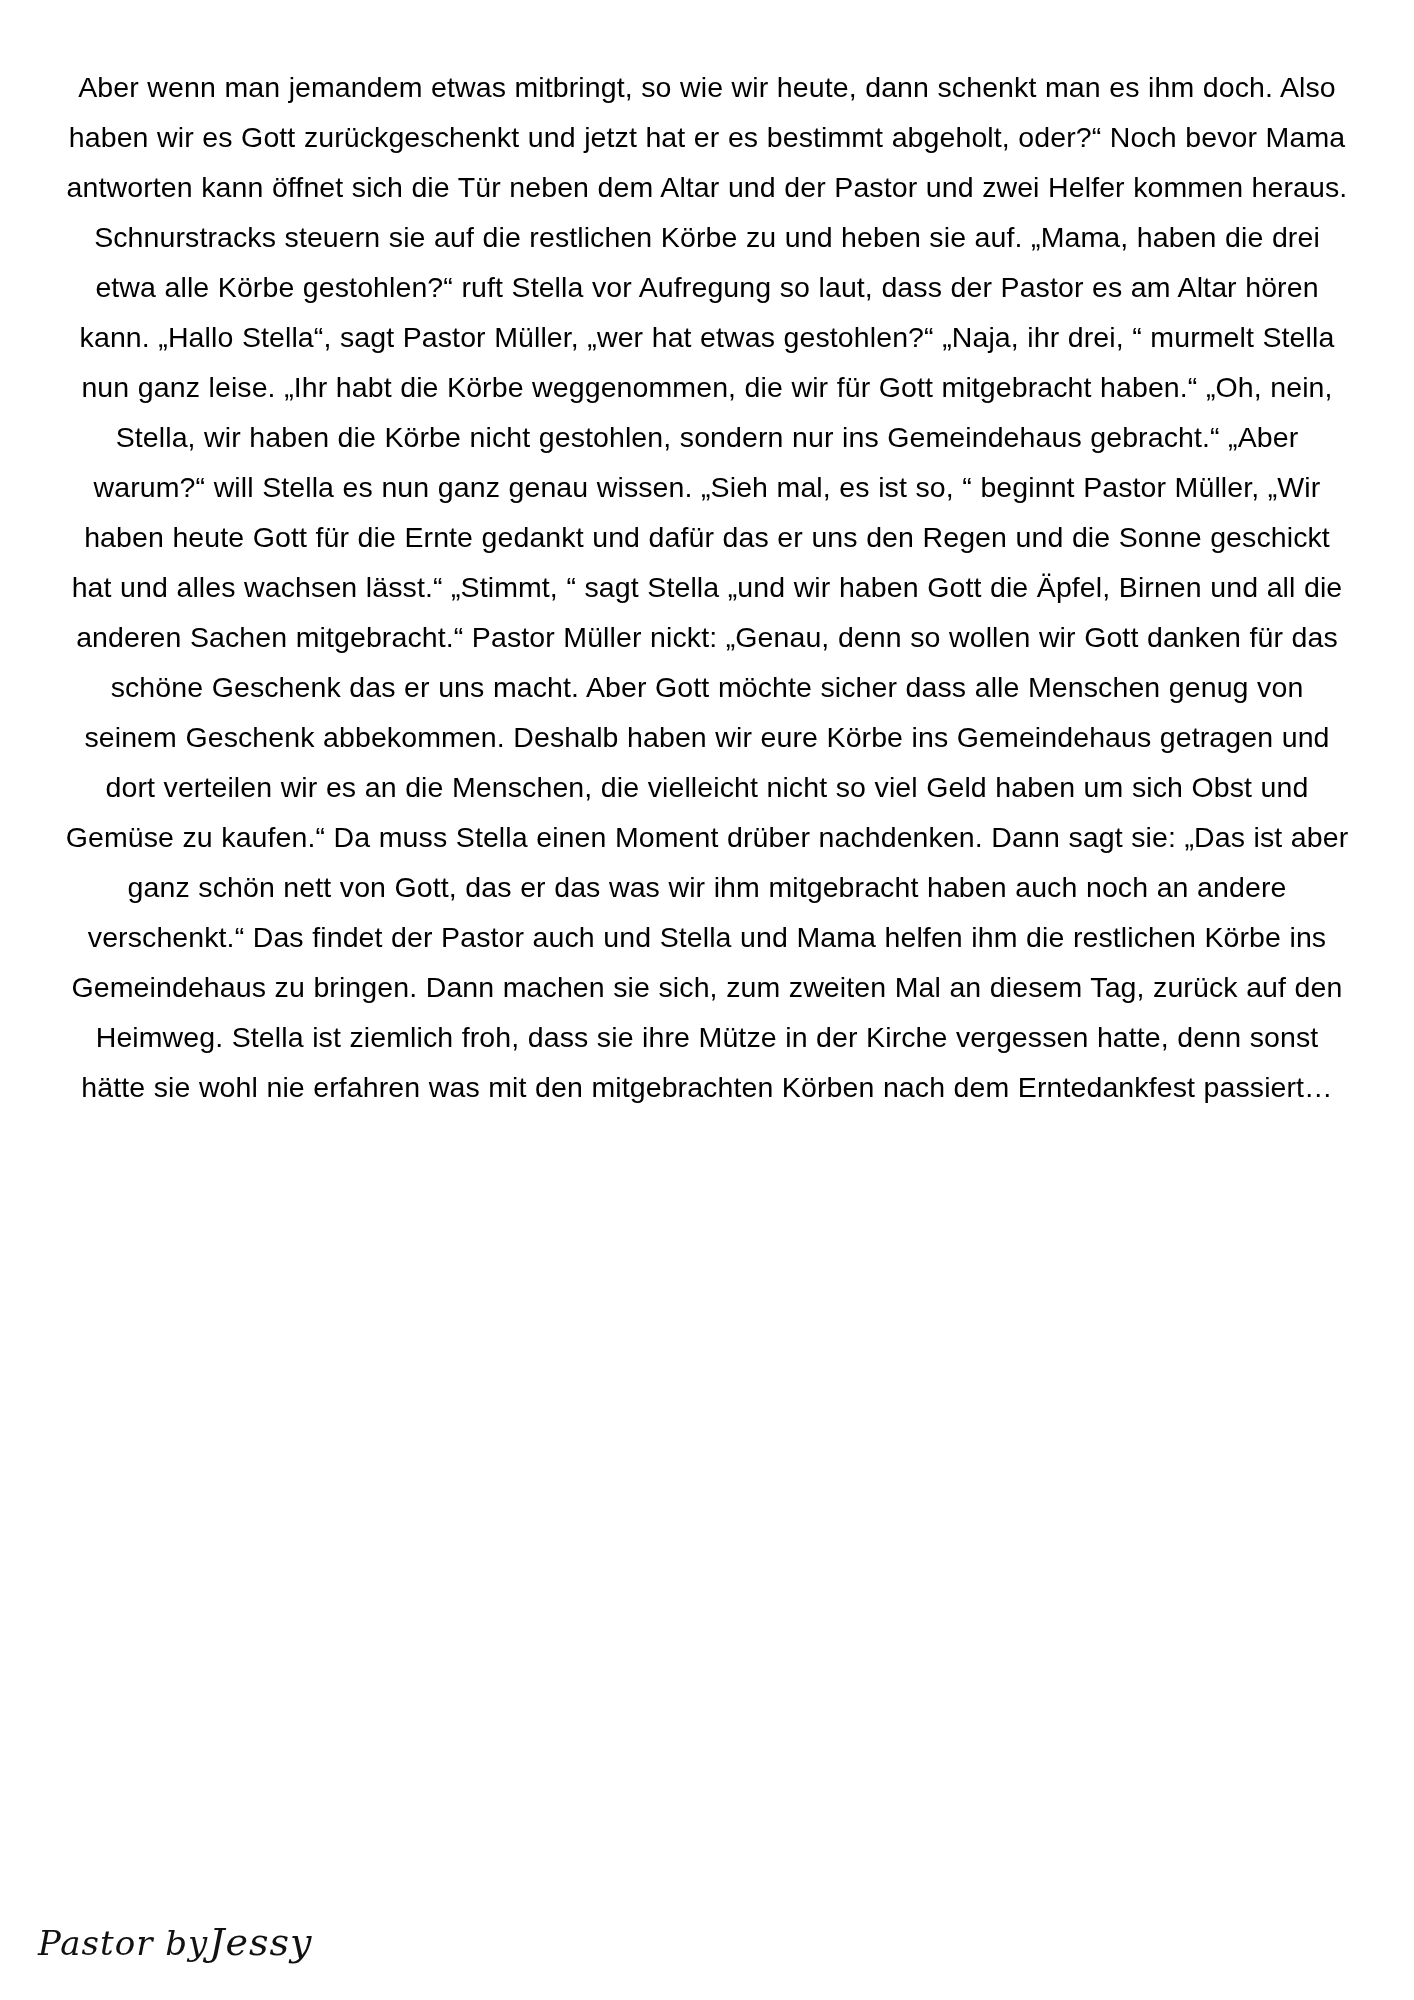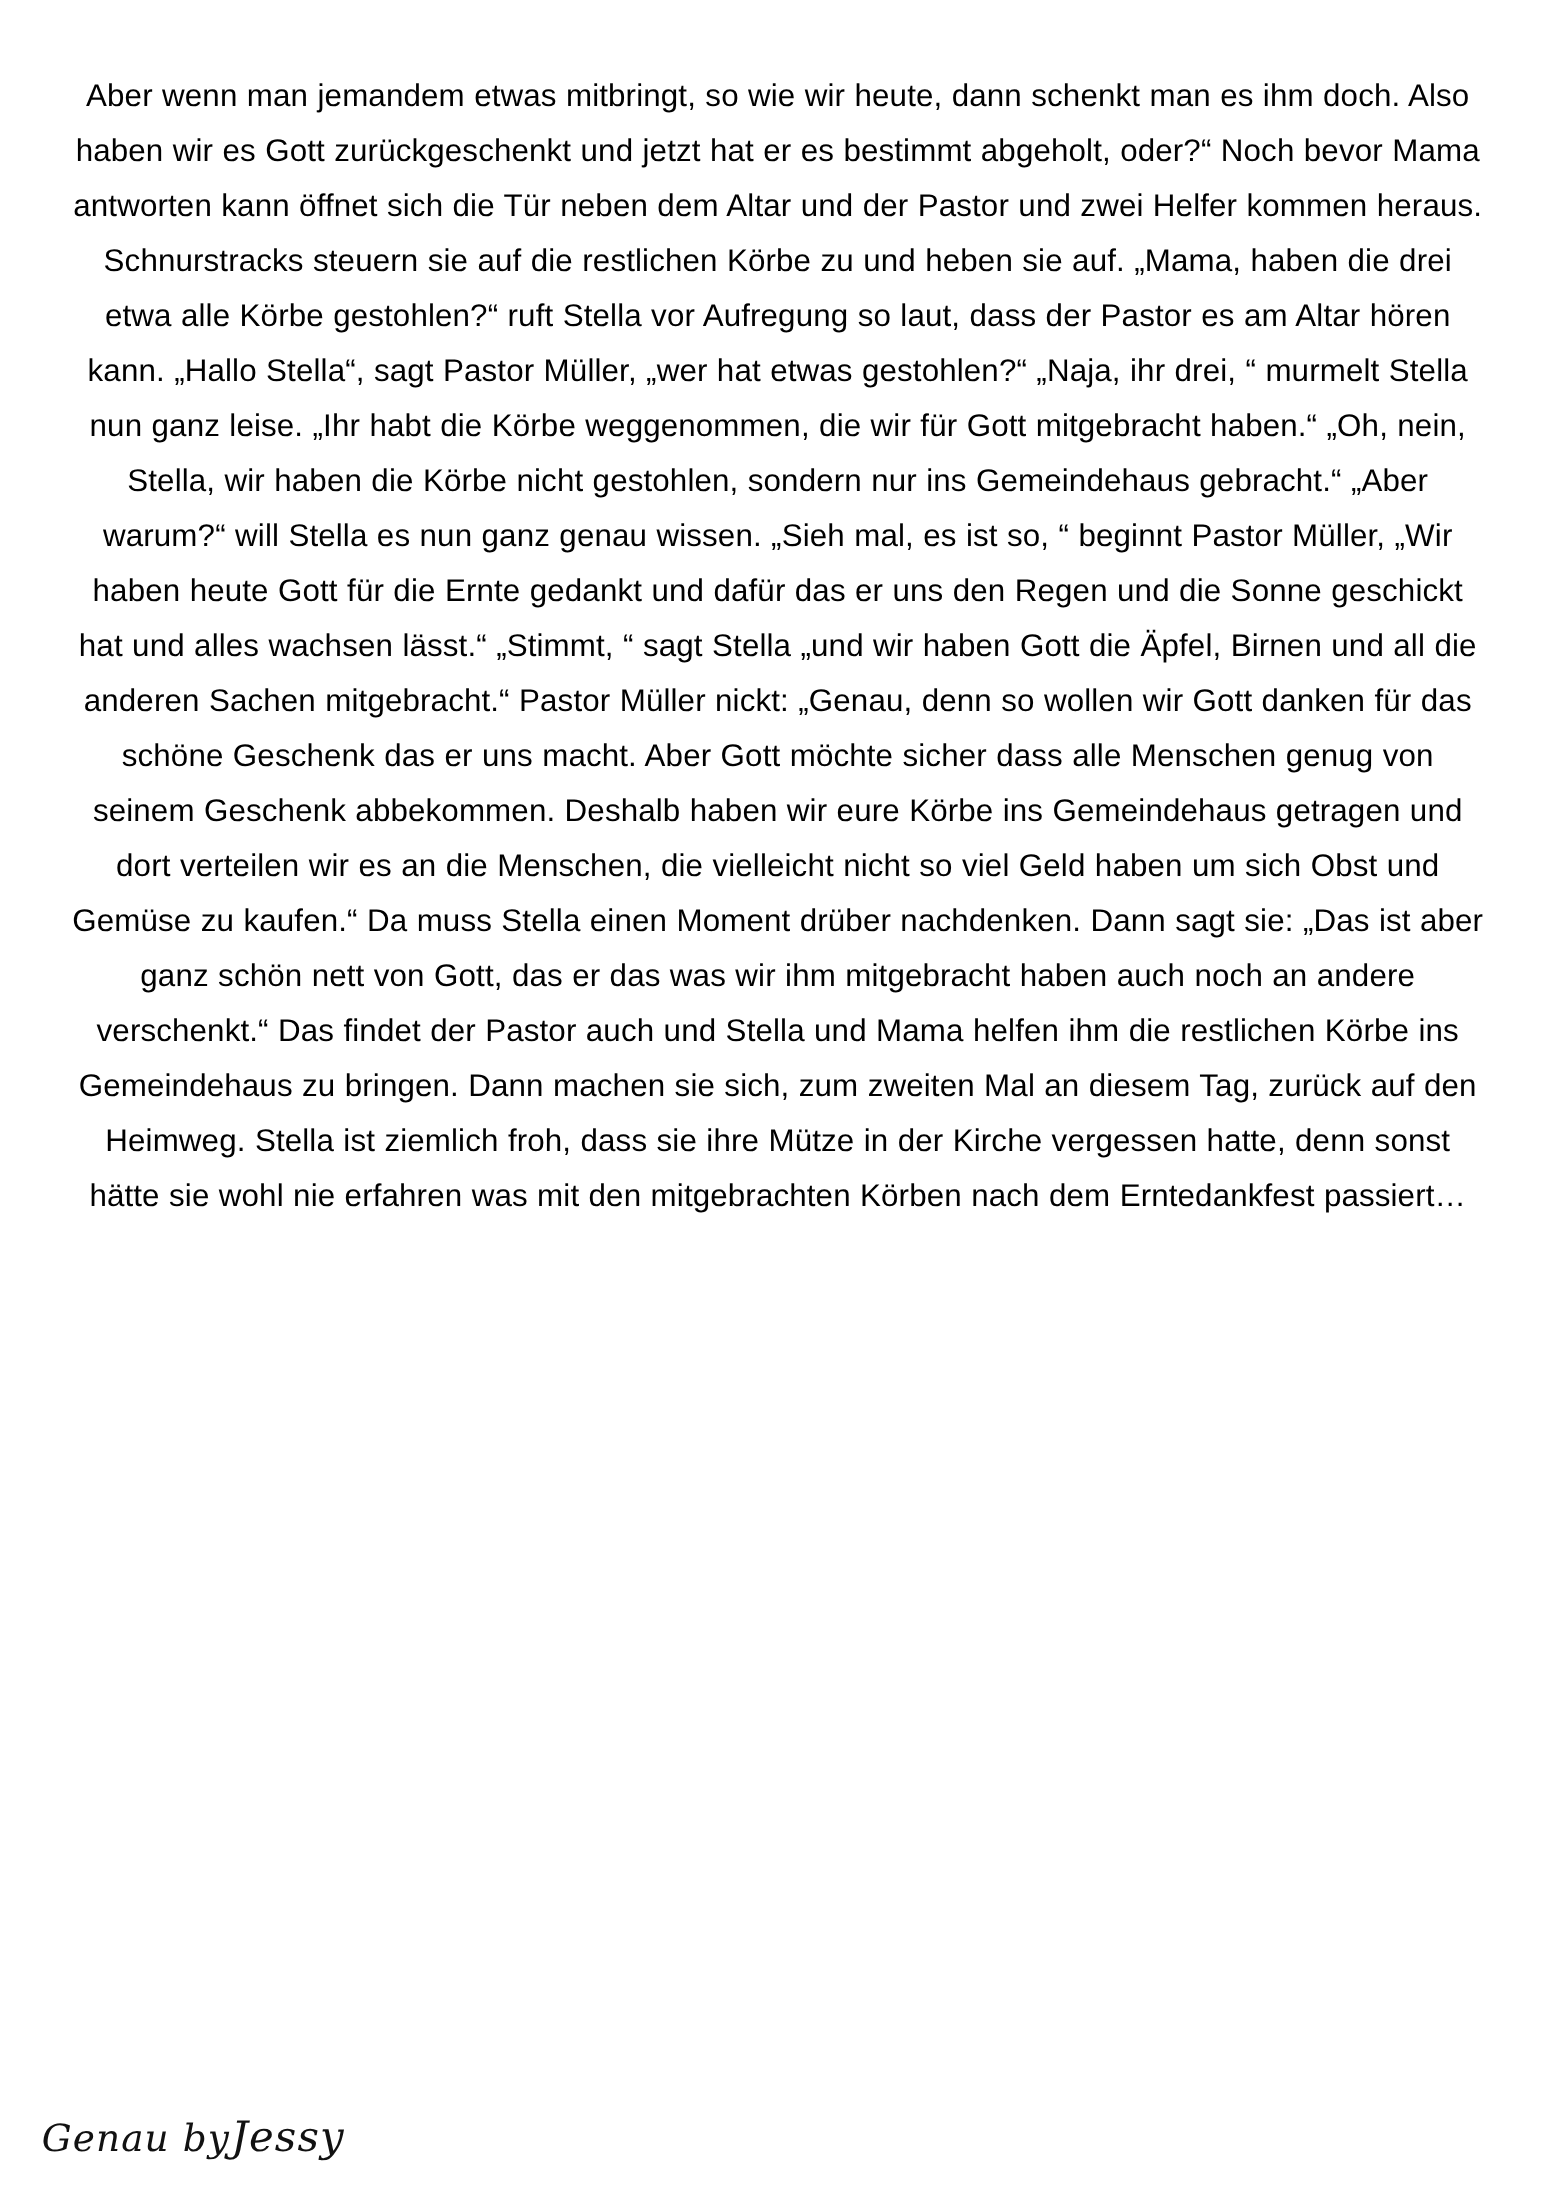--- a/index.html
+++ b/index.html
@@ -53,16 +53,16 @@
   }
 </style>
 </head>
 <body>
 
 <div class="page">
 
   <div class="body-text">Aber wenn man jemandem etwas mitbringt, so wie wir heute, dann schenkt man es ihm doch. Also haben wir es Gott zurückgeschenkt und jetzt hat er es bestimmt abgeholt, oder?“ Noch bevor Mama antworten kann öffnet sich die Tür neben dem Altar und der Pastor und zwei Helfer kommen heraus. Schnurstracks steuern sie auf die restlichen Körbe zu und heben sie auf. „Mama, haben die drei etwa alle Körbe gestohlen?“ ruft Stella vor Aufregung so laut, dass der Pastor es am Altar hören kann. „Hallo Stella“, sagt Pastor Müller, „wer hat etwas gestohlen?“ „Naja, ihr drei, “ murmelt Stella nun ganz leise. „Ihr habt die Körbe weggenommen, die wir für Gott mitgebracht haben.“ „Oh, nein, Stella, wir haben die Körbe nicht gestohlen, sondern nur ins Gemeindehaus gebracht.“ „Aber warum?“ will Stella es nun ganz genau wissen. „Sieh mal, es ist so, “ beginnt Pastor Müller, „Wir haben heute Gott für die Ernte gedankt und dafür das er uns den Regen und die Sonne geschickt hat und alles wachsen lässt.“ „Stimmt, “ sagt Stella „und wir haben Gott die Äpfel, Birnen und all die anderen Sachen mitgebracht.“ Pastor Müller nickt: „Genau, denn so wollen wir Gott danken für das schöne Geschenk das er uns macht. Aber Gott möchte sicher dass alle Menschen genug von seinem Geschenk abbekommen. Deshalb haben wir eure Körbe ins Gemeindehaus getragen und dort verteilen wir es an die Menschen, die vielleicht nicht so viel Geld haben um sich Obst und Gemüse zu kaufen.“ Da muss Stella einen Moment drüber nachdenken. Dann sagt sie: „Das ist aber ganz schön nett von Gott, das er das was wir ihm mitgebracht haben auch noch an andere verschenkt.“ Das findet der Pastor auch und Stella und Mama helfen ihm die restlichen Körbe ins Gemeindehaus zu bringen. Dann machen sie sich, zum zweiten Mal an diesem Tag, zurück auf den Heimweg. Stella ist ziemlich froh, dass sie ihre Mütze in der Kirche vergessen hatte, denn sonst hätte sie wohl nie erfahren was mit den mitgebrachten Körben nach dem Erntedankfest passiert…</div>
 
   <div class="signature">
-    <span class="sig-word">Genau by</span><span class="sig-name">Jessy</span>
+    <span class="sig-word">Pastor by</span><span class="sig-name">Jessy</span>
   </div>
 
 </div>
 
 </body></html>

